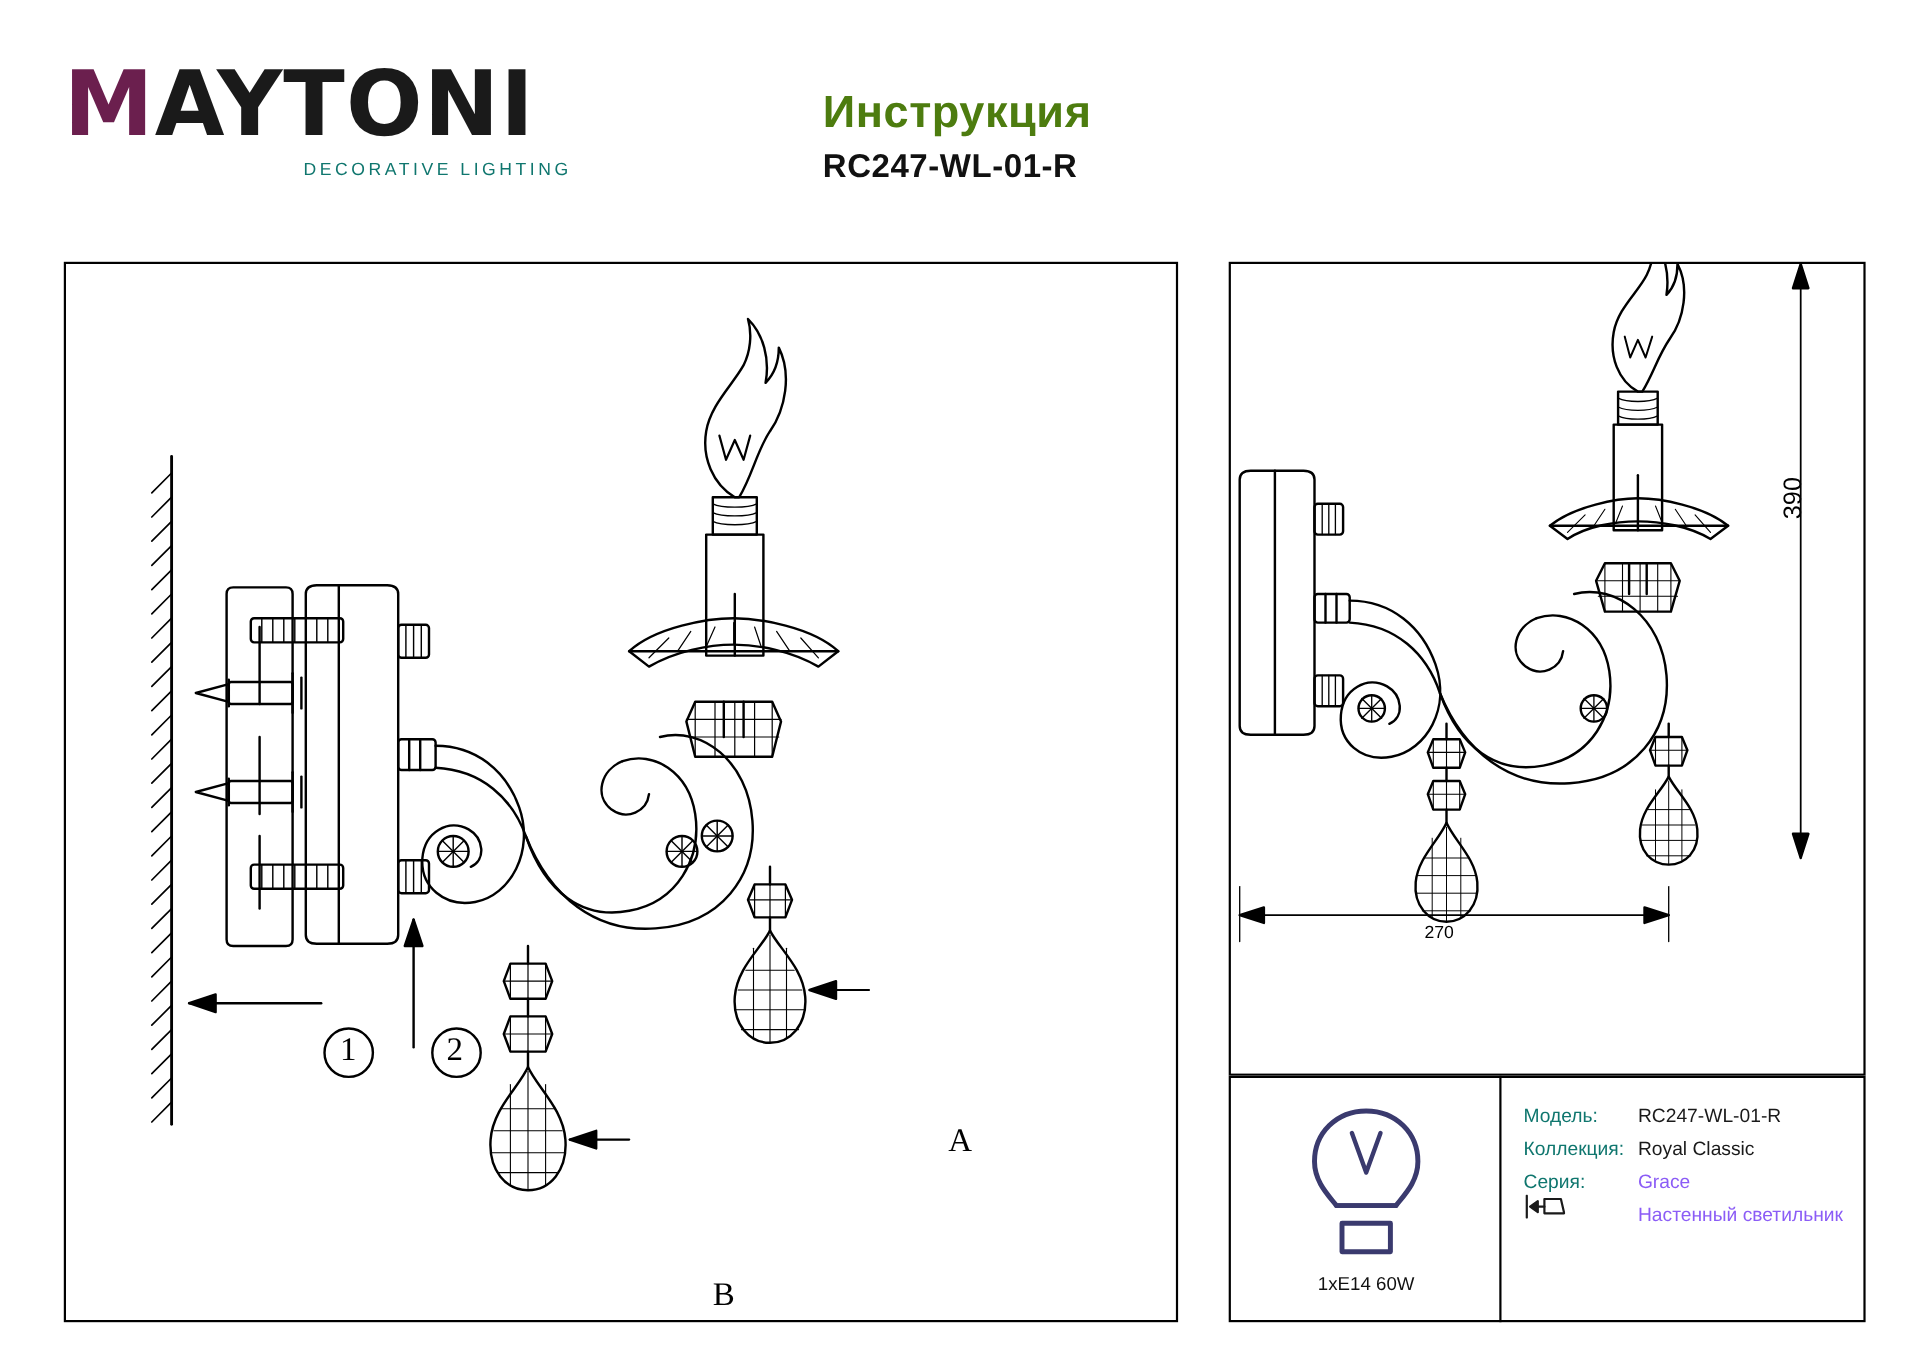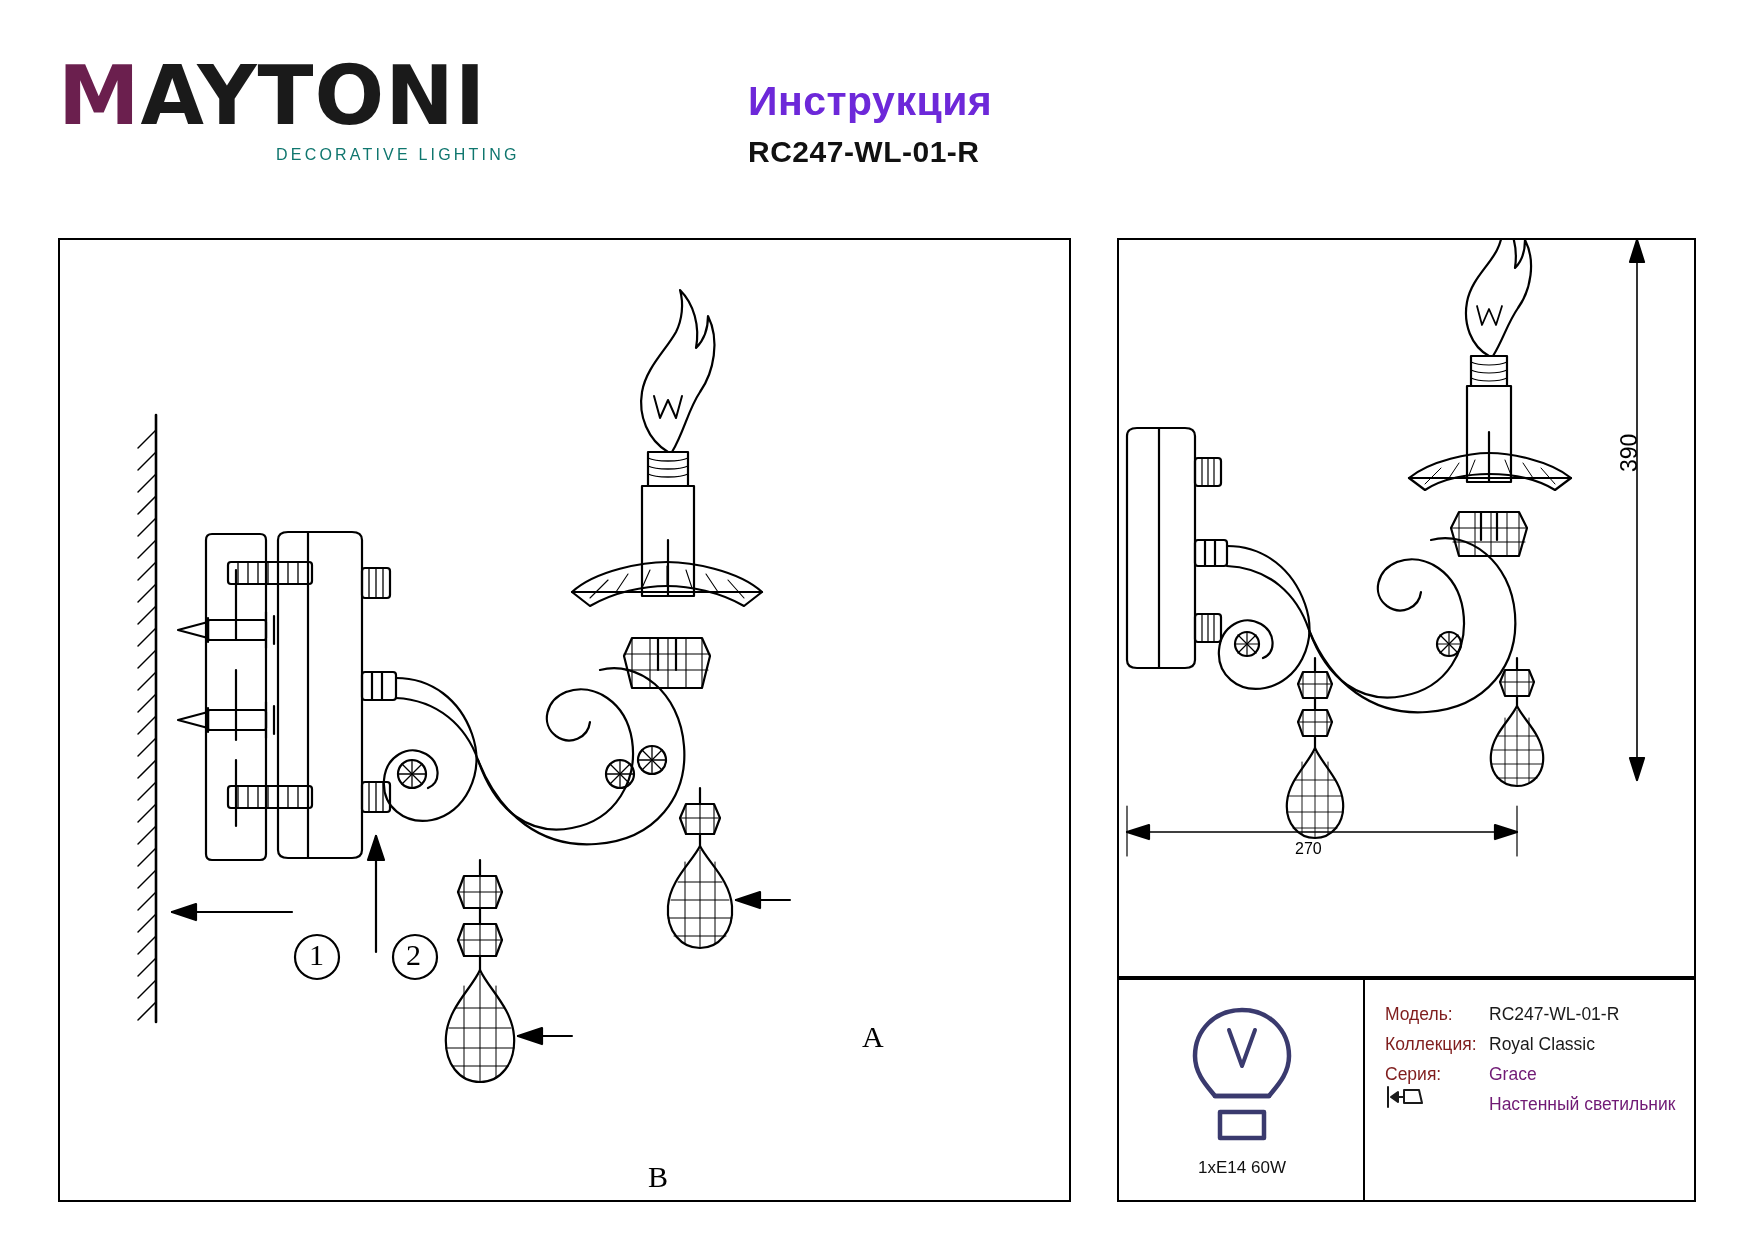--- a/index.html
+++ b/index.html
@@ -48,21 +48,21 @@
     letter-spacing: 3.2px;
     color: #0f766e;
     white-space: nowrap;
   }
   .doc-title {
     position: absolute;
     left: 748px;
     top: 78px;
     font-size: 41px;
     font-weight: bold;
-    color: #6d28d9;
+    color: #4d7c0f;
     letter-spacing: 0.5px;
   }
   .doc-model {
     position: absolute;
     left: 748px;
     top: 135px;
     font-size: 30px;
     font-weight: bold;
     color: #111;
     letter-spacing: 0.5px;
@@ -112,28 +112,28 @@
     top: 1004px;
     width: 300px;
   }
   .spec-row {
     display: flex;
     align-items: baseline;
     margin-bottom: 9px;
     font-size: 17.5px;
   }
   .spec-label {
-    color: #7f1d1d;
+    color: #0f766e;
     width: 104px;
     flex: 0 0 104px;
   }
   .spec-value {
     color: #1a1a1a;
   }
-  .spec-value.red { color: #701a75; }
+  .spec-value.red { color: #8b5cf6; }
   .lamp-icon {
     position: absolute;
     left: 1385px;
     top: 1086px;
     width: 38px;
     height: 22px;
   }
 
   
   .callout {

